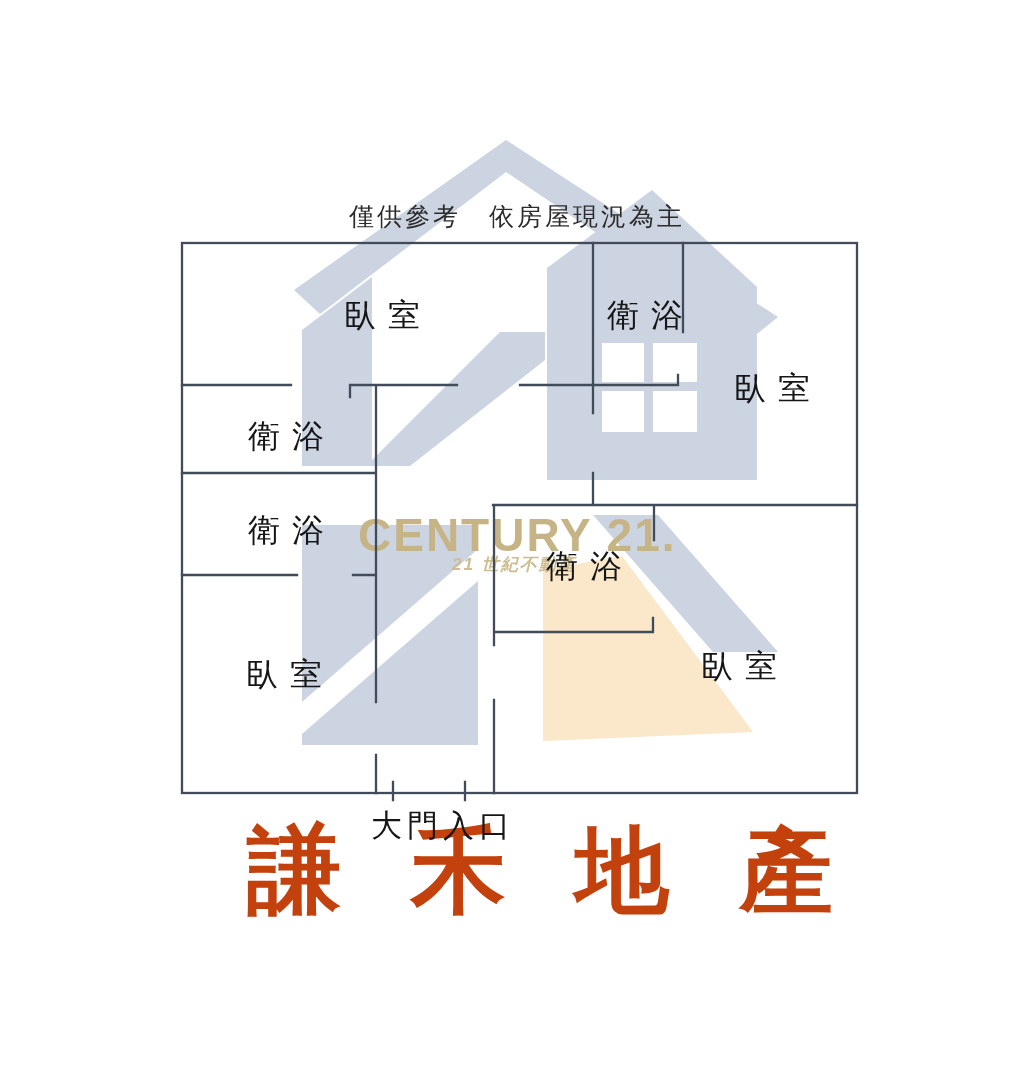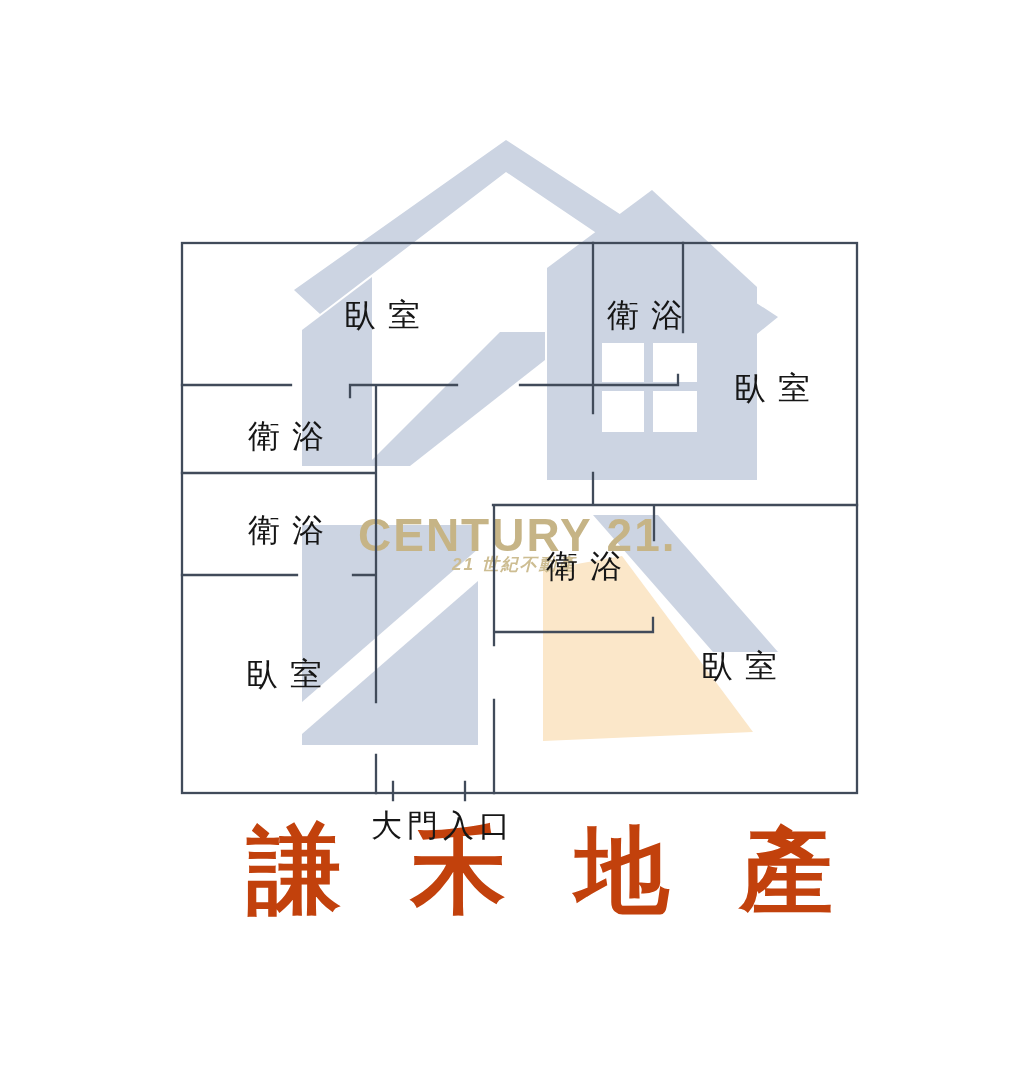--- a/index.html
+++ b/index.html
@@ -65,20 +65,21 @@
         M493,505 H857
         M654,505 V540
         M494,505 V645  M494,700 V793
         M494,632 H653  M653,632 V618
       "></path>
 
       <path d="M393,782 V800 M465,782 V800"></path>
     </g>
   </svg>
 
+  <div class="disclaimer" style="left:517px;top:200px;">僅供參考　依房屋現況為主</div>
 
   <div class="lbl room-lbl" style="left:388px;top:316px;">臥室</div>
   <div class="lbl room-lbl" style="left:651px;top:316px;">衛浴</div>
   <div class="lbl room-lbl" style="left:778px;top:389px;">臥室</div>
   <div class="lbl room-lbl" style="left:292px;top:437px;">衛浴</div>
   <div class="lbl room-lbl" style="left:292px;top:531px;">衛浴</div>
   <div class="lbl room-lbl" style="left:290px;top:675px;">臥室</div>
   <div class="lbl room-lbl" style="left:590px;top:567px;">衛浴</div>
   <div class="lbl room-lbl" style="left:745px;top:667px;">臥室</div>
 

